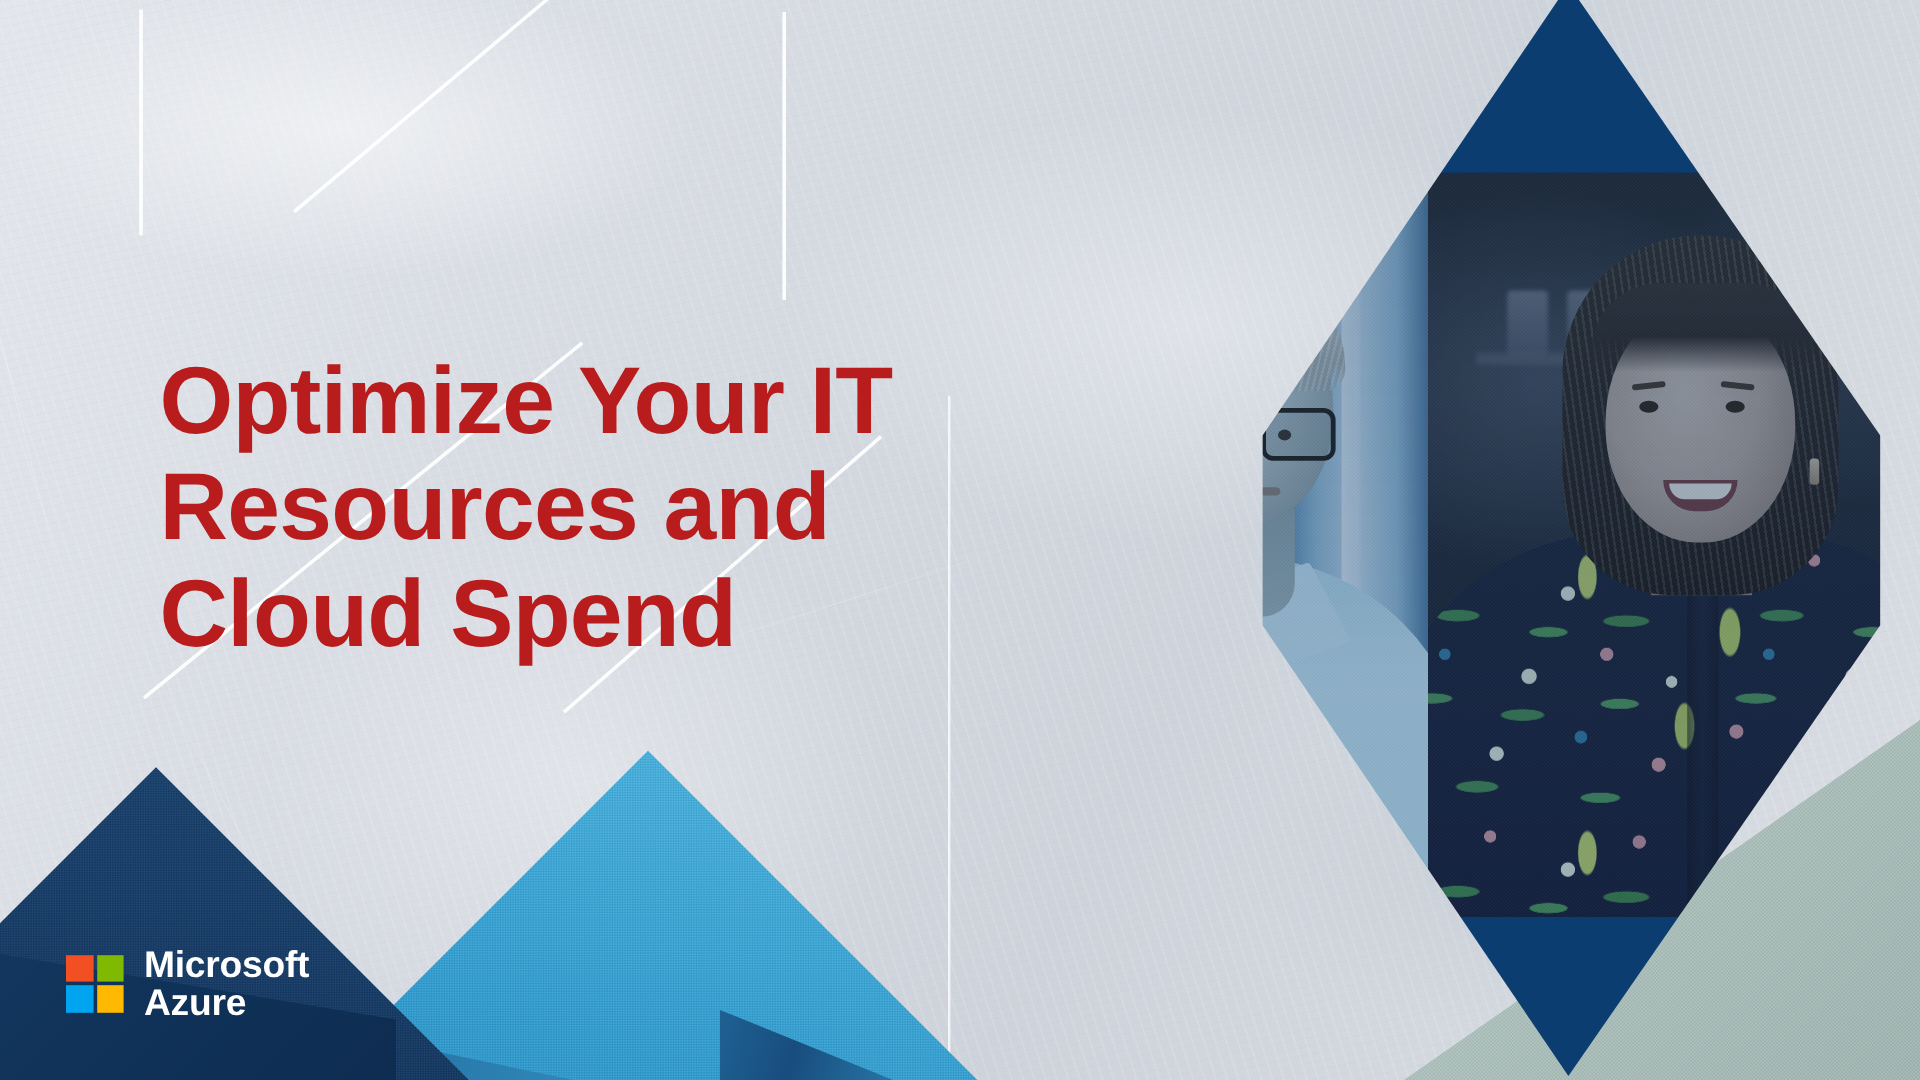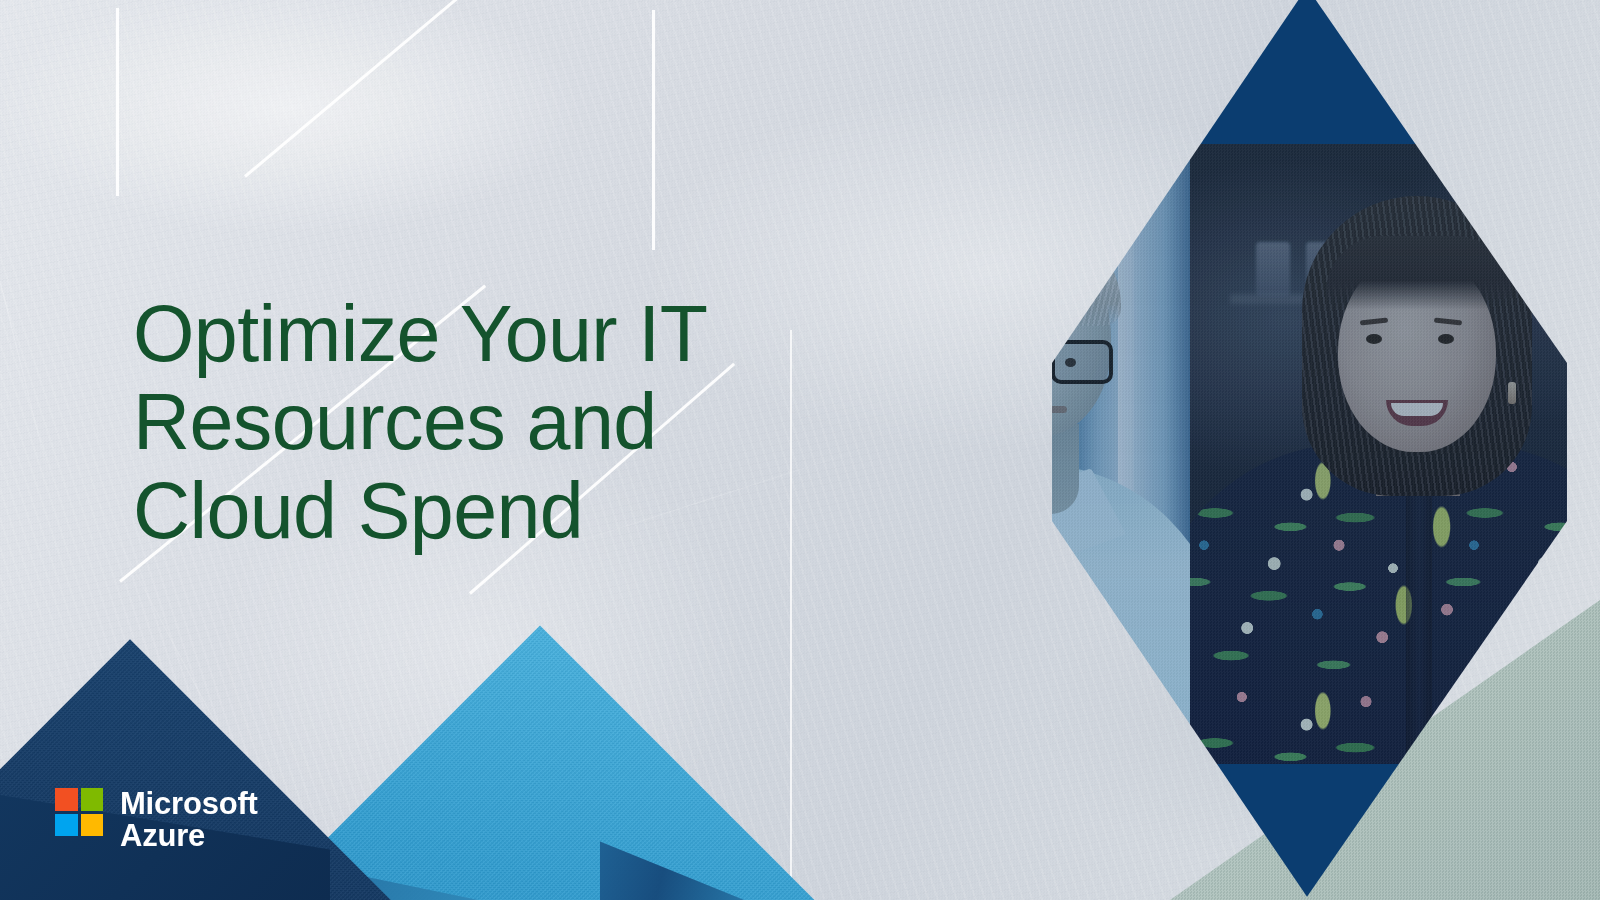--- a/index.html
+++ b/index.html
@@ -38,24 +38,24 @@
   .crease{ position:absolute; background:linear-gradient(90deg,transparent,rgba(255,255,255,.5),transparent); height:1px; transform-origin:left center; pointer-events:none; }
 
   
   .wline{ position:absolute; background:#ffffff; opacity:.92; }
 
   
   .title{
     position:absolute;
     left:133px; top:290px;
     width:640px;
-    color:#14532d;
+    color:#b91c1c;
     font-size:79px;
     line-height:1.12;
-    font-weight:400;
+    font-weight:700;
     letter-spacing:-0.6px;
     white-space:pre-line;
   }
 
   
   .hex-wrap{
     position:absolute;
     left:812px; top:-22px;
     width:1000px; height:928px;
     clip-path: polygon(24.0% 41.5%, 49.5% 1.0%, 75.5% 41.5%, 75.5% 58.5%, 49.5% 99.0%, 24.0% 58.5%);
@@ -339,21 +339,21 @@
   .blue-strip{
     position:absolute; left:228px; top:830px; width:250px; height:70px;
     background:linear-gradient(120deg,#1c5f92,#2f86b6);
     clip-path:polygon(0% 26%, 100% 100%, 0% 100%);
     opacity:.9;
   }
 
   
   .logo{
     position:absolute; left:55px; top:788px;
-    display:flex; align-items:flex-start; gap:17px;
+    display:flex; align-items:center; gap:17px;
     z-index:30;
   }
   .ms-squares{
     width:48px; height:48px;
     display:grid; grid-template-columns:1fr 1fr; grid-template-rows:1fr 1fr;
     gap:3px;
   }
   .sq{ width:100%; height:100%; }
   .sq.r{ background:#f25022; }
   .sq.g{ background:#7fba00; }

